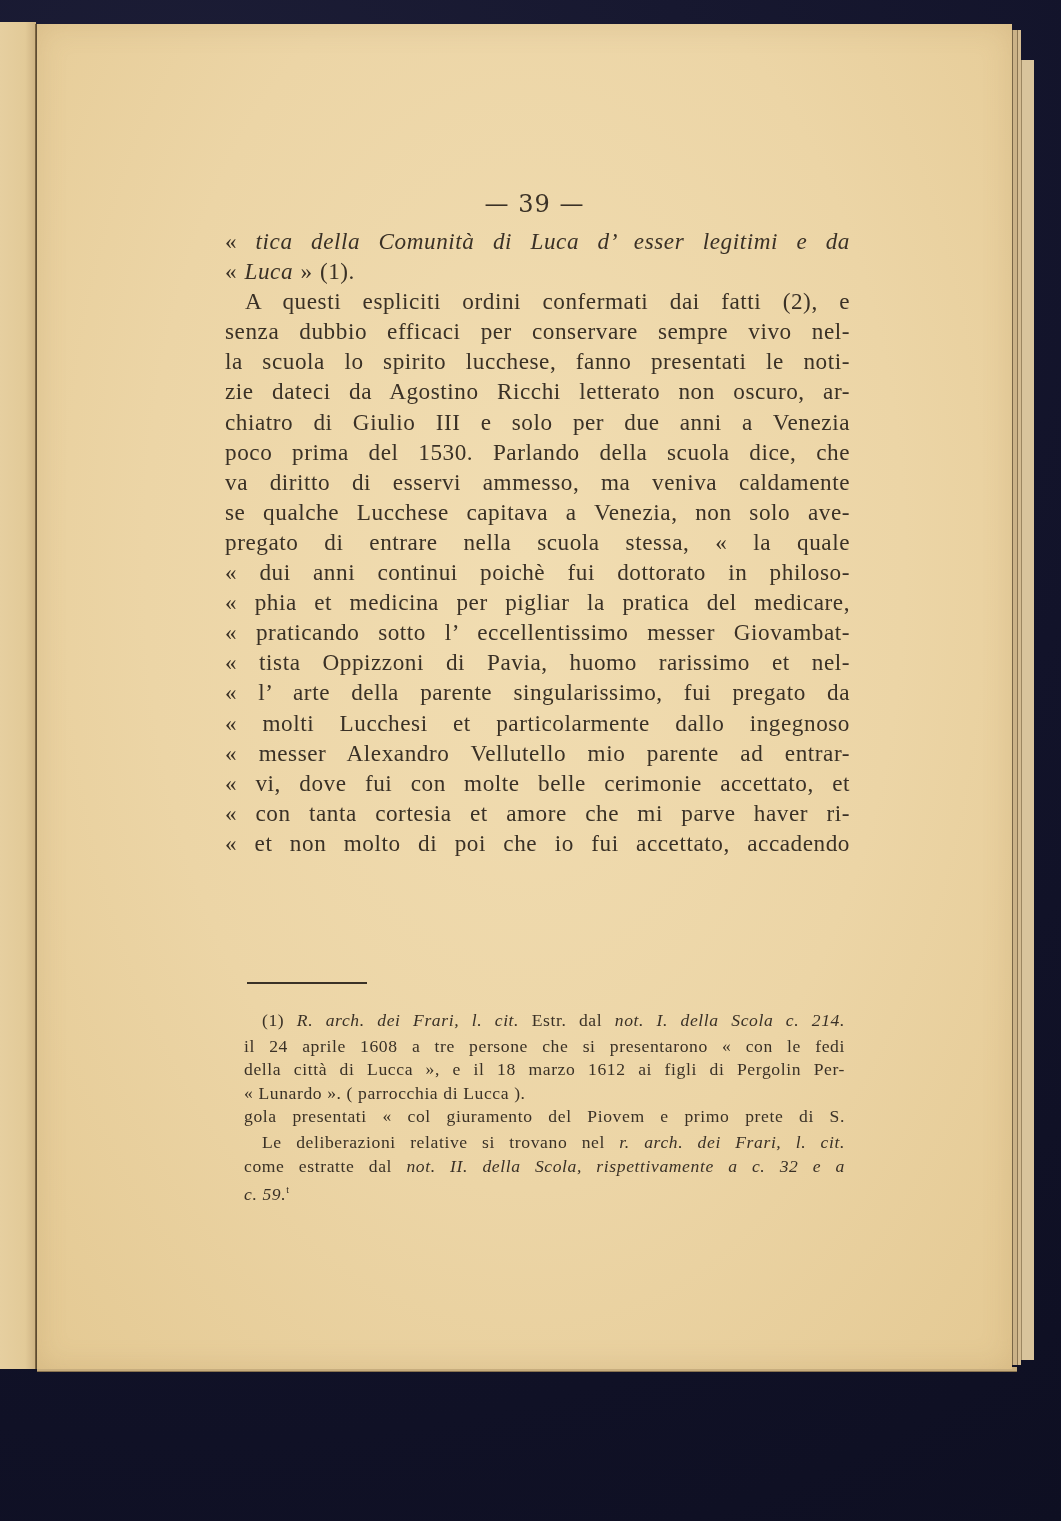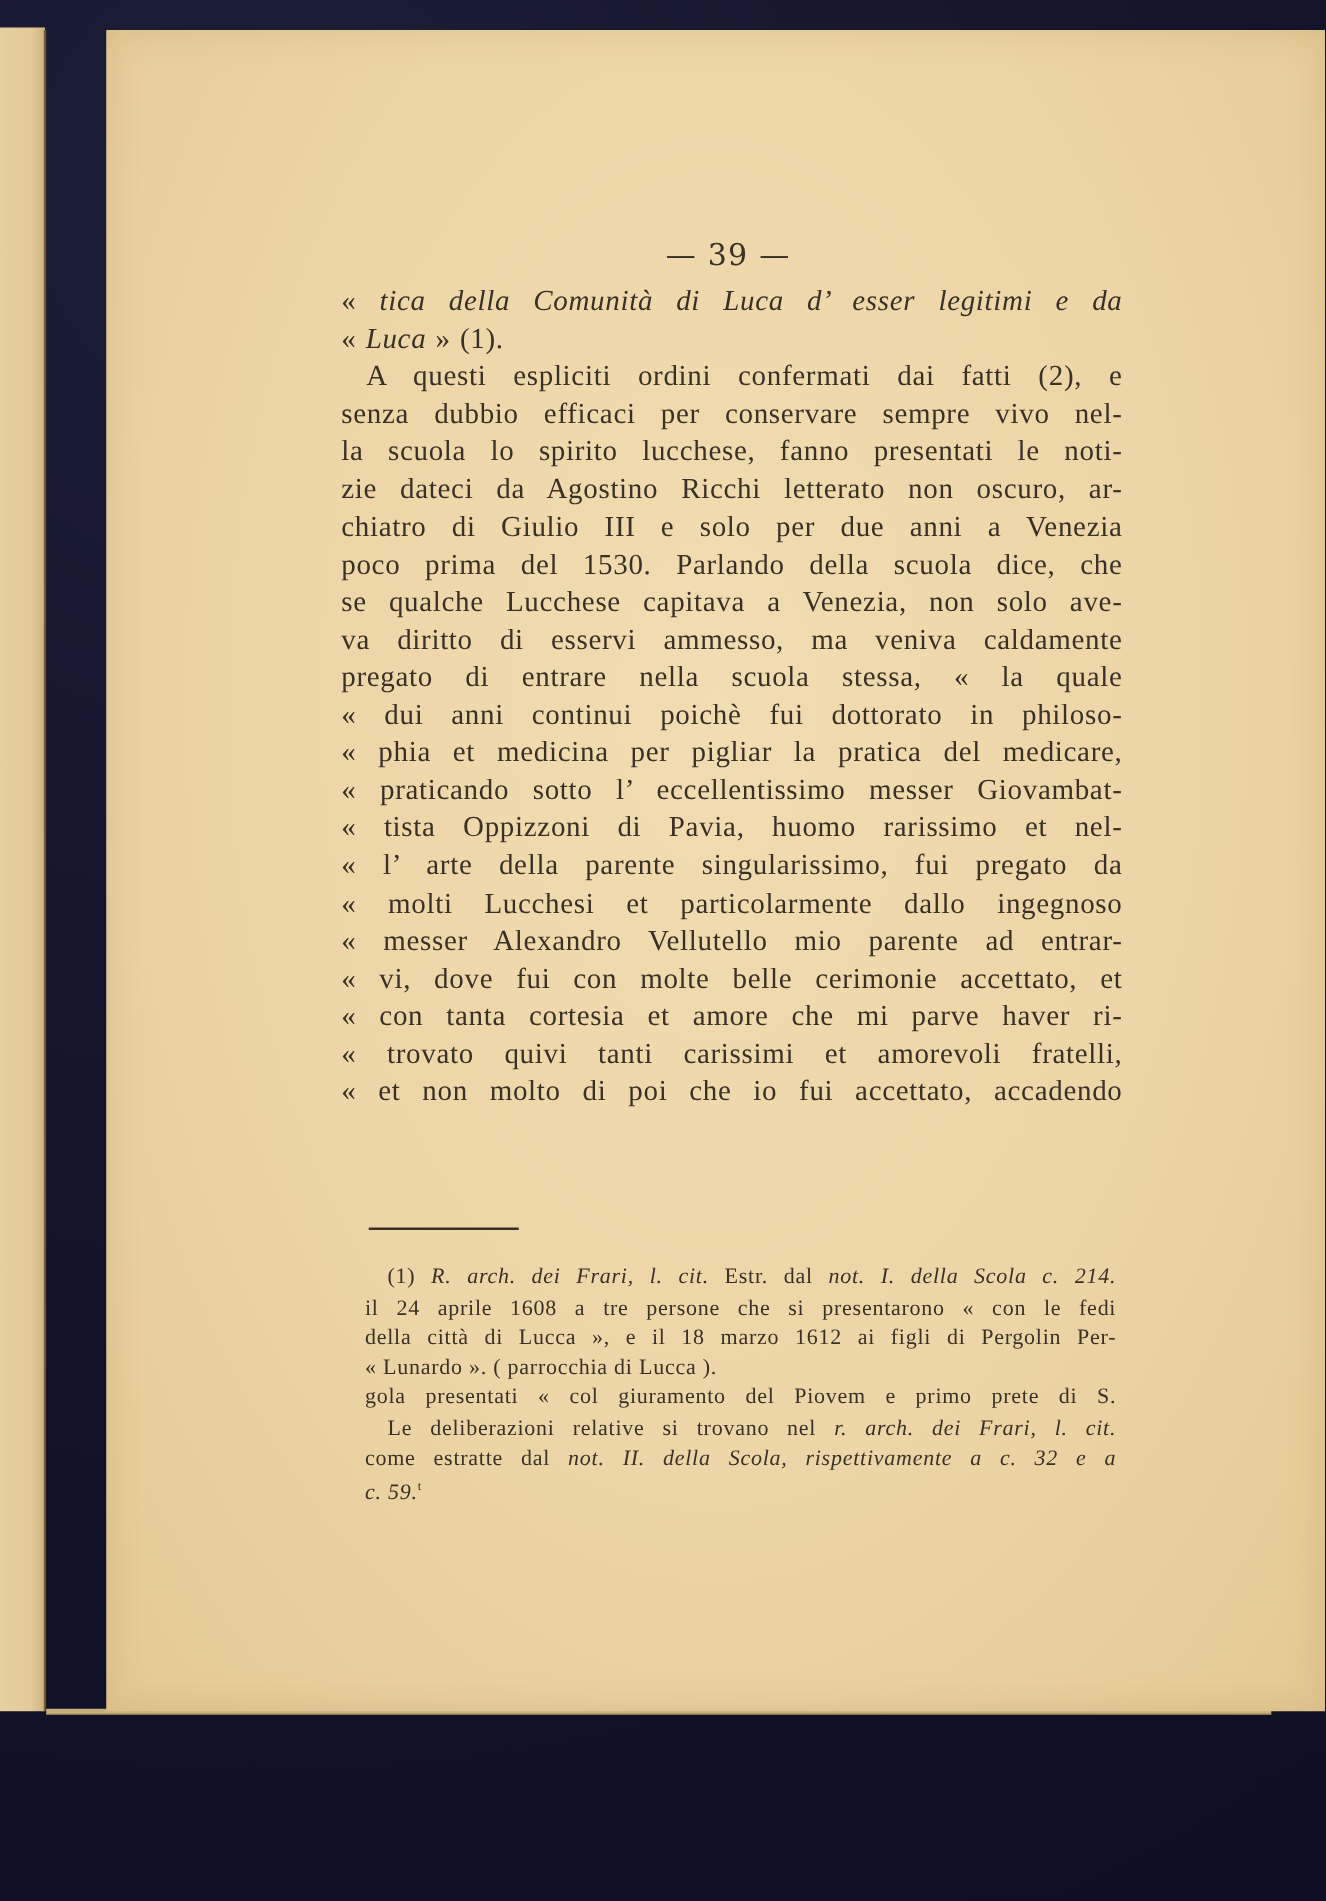--- a/index.html
+++ b/index.html
@@ -41,21 +41,20 @@
     
     .page {
       position: absolute;
       left: 37px;
       top: 24px;
       width: 975px;
       height: 1345px;
       background:
         radial-gradient(ellipse at 50% 40%, #f1ddb2 0%, #ecd5a6 55%, #e4c993 100%);
       box-shadow: inset 0 0 30px rgba(150, 110, 60, 0.18);
-      margin-left: 48px;
     }
     
     .page-edge {
       position: absolute;
       top: 30px;
       height: 1335px;
     }
     .page-edge.e1 { left: 1012px; width: 4px; background: #cbb287; border-left: 1px solid #7a6748; }
     .page-edge.e2 { left: 1017px; width: 3px; background: #d4bc92; border-left: 1px solid #8a7552; }
     .page-edge.e3 { left: 1021px; width: 12px; top: 60px; height: 1300px; background: #d9c49c; border-left: 1px solid #9c8762; }
@@ -159,33 +158,32 @@
 
     <div class="body-text" id="body-text">
         <span class="line"><span>« </span><span class="it">tica della Comunità di Luca d’ esser legitimi e da</span></span>
         <span class="line last"><span>« </span><span class="it">Luca</span><span> » (1).</span></span>
         <span class="line indent"><span>A questi espliciti ordini confermati dai fatti (2), e</span></span>
         <span class="line"><span>senza dubbio efficaci per conservare sempre vivo nel-</span></span>
         <span class="line"><span>la scuola lo spirito lucchese, fanno presentati le noti-</span></span>
         <span class="line"><span>zie dateci da Agostino Ricchi letterato non oscuro, ar-</span></span>
         <span class="line"><span>chiatro di Giulio III e solo per due anni a Venezia</span></span>
         <span class="line"><span>poco prima del 1530. Parlando della scuola dice, che</span></span>
+        <span class="line"><span>va diritto di esservi ammesso, ma veniva caldamente</span></span>
         <span class="line"><span>se qualche Lucchese capitava a Venezia, non solo ave-</span></span>
-        <span class="line"><span>va diritto di esservi ammesso, ma veniva caldamente</span></span>
         <span class="line"><span>pregato di entrare nella scuola stessa, « la quale</span></span>
         <span class="line"><span>« dui anni continui poichè fui dottorato in philoso-</span></span>
         <span class="line"><span>« phia et medicina per pigliar la pratica del medicare,</span></span>
         <span class="line"><span>« praticando sotto l’ eccellentissimo messer Giovambat-</span></span>
         <span class="line"><span>« tista Oppizzoni di Pavia, huomo rarissimo et nel-</span></span>
         <span class="line"><span>« l’ arte della parente singularissimo, fui pregato da</span></span>
         <span class="line"><span>« molti Lucchesi et particolarmente dallo ingegnoso</span></span>
         <span class="line"><span>« messer Alexandro Vellutello mio parente ad entrar-</span></span>
         <span class="line"><span>« vi, dove fui con molte belle cerimonie accettato, et</span></span>
         <span class="line"><span>« con tanta cortesia et amore che mi parve haver ri-</span></span>
-        <span class="line"><span>« trovato quivi tanti carissimi et amorevoli fratelli,</span></span>
         <span class="line"><span>« et non molto di poi che io fui accettato, accadendo</span></span>
       </div>
 
     <div class="footnote-rule"></div>
 
     <div class="footnotes" id="footnotes">
         <span class="fn-line indent"><span>(1) </span><span class="it">R. arch. dei Frari, l. cit.</span><span> Estr. dal </span><span class="it">not. I. della Scola c. 214.</span></span>
         <div class="fn-gap"></div>
         <span class="fn-line"><span>il 24 aprile 1608 a tre persone che si presentarono « con le fedi</span></span>
         <span class="fn-line"><span>della città di Lucca », e il 18 marzo 1612 ai figli di Pergolin Per-</span></span>

